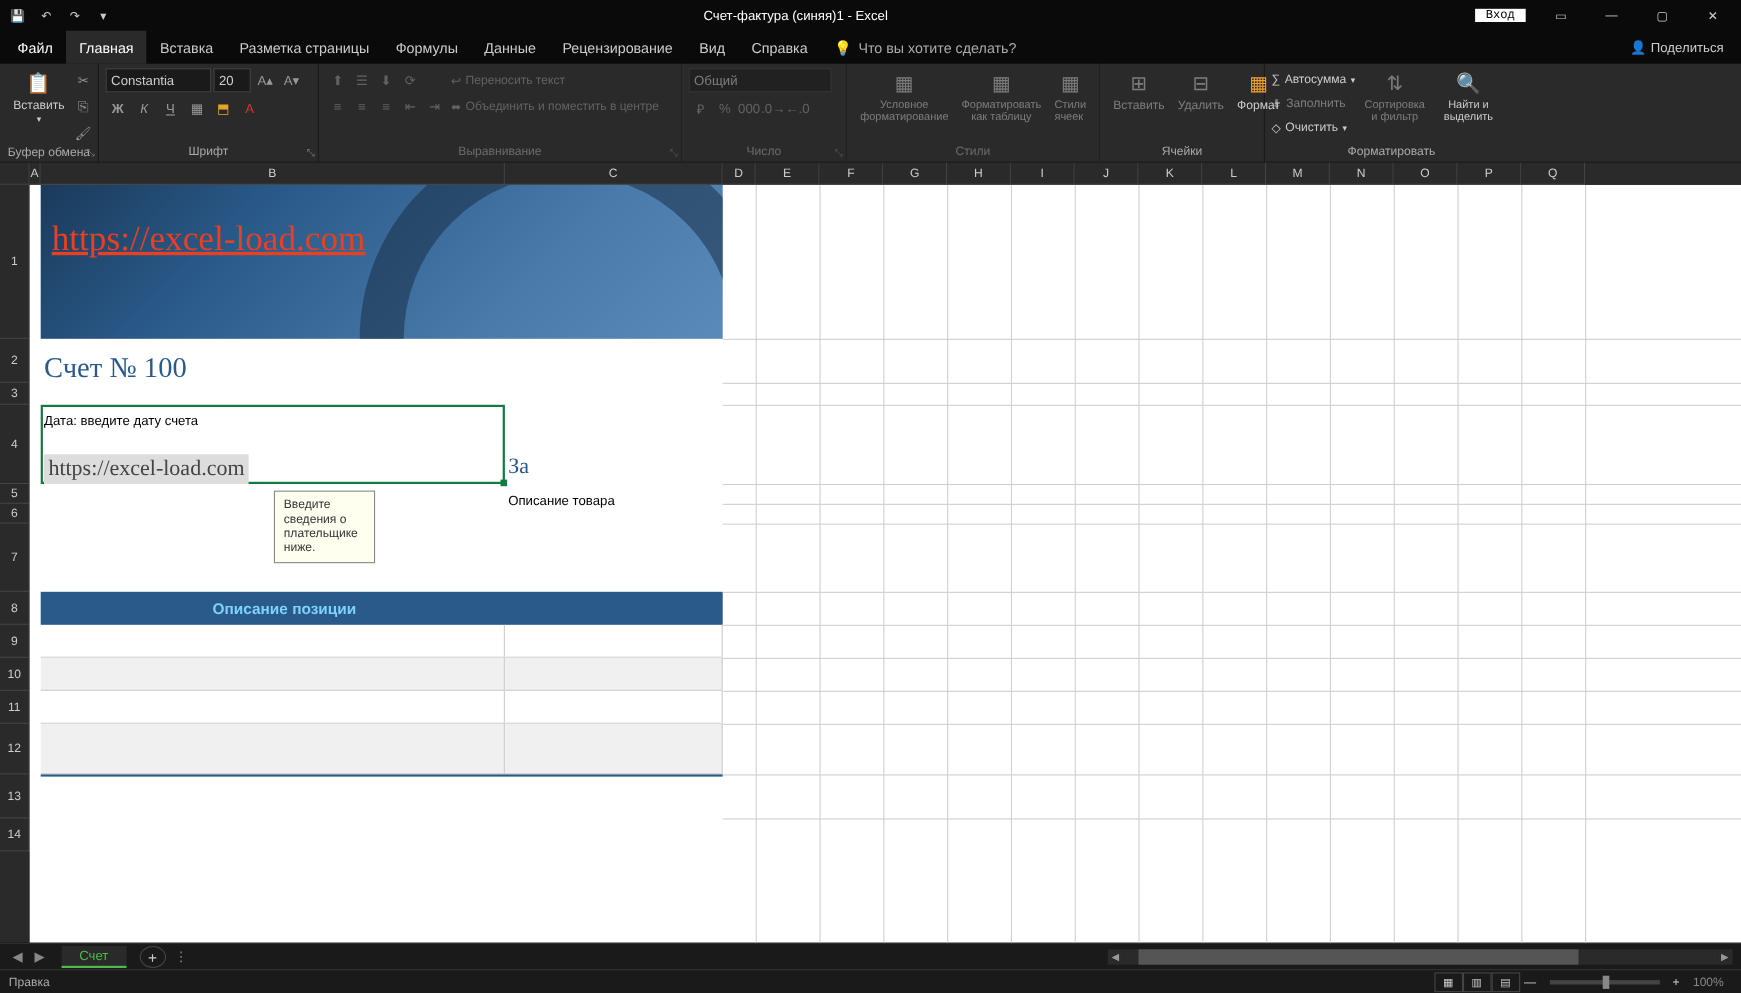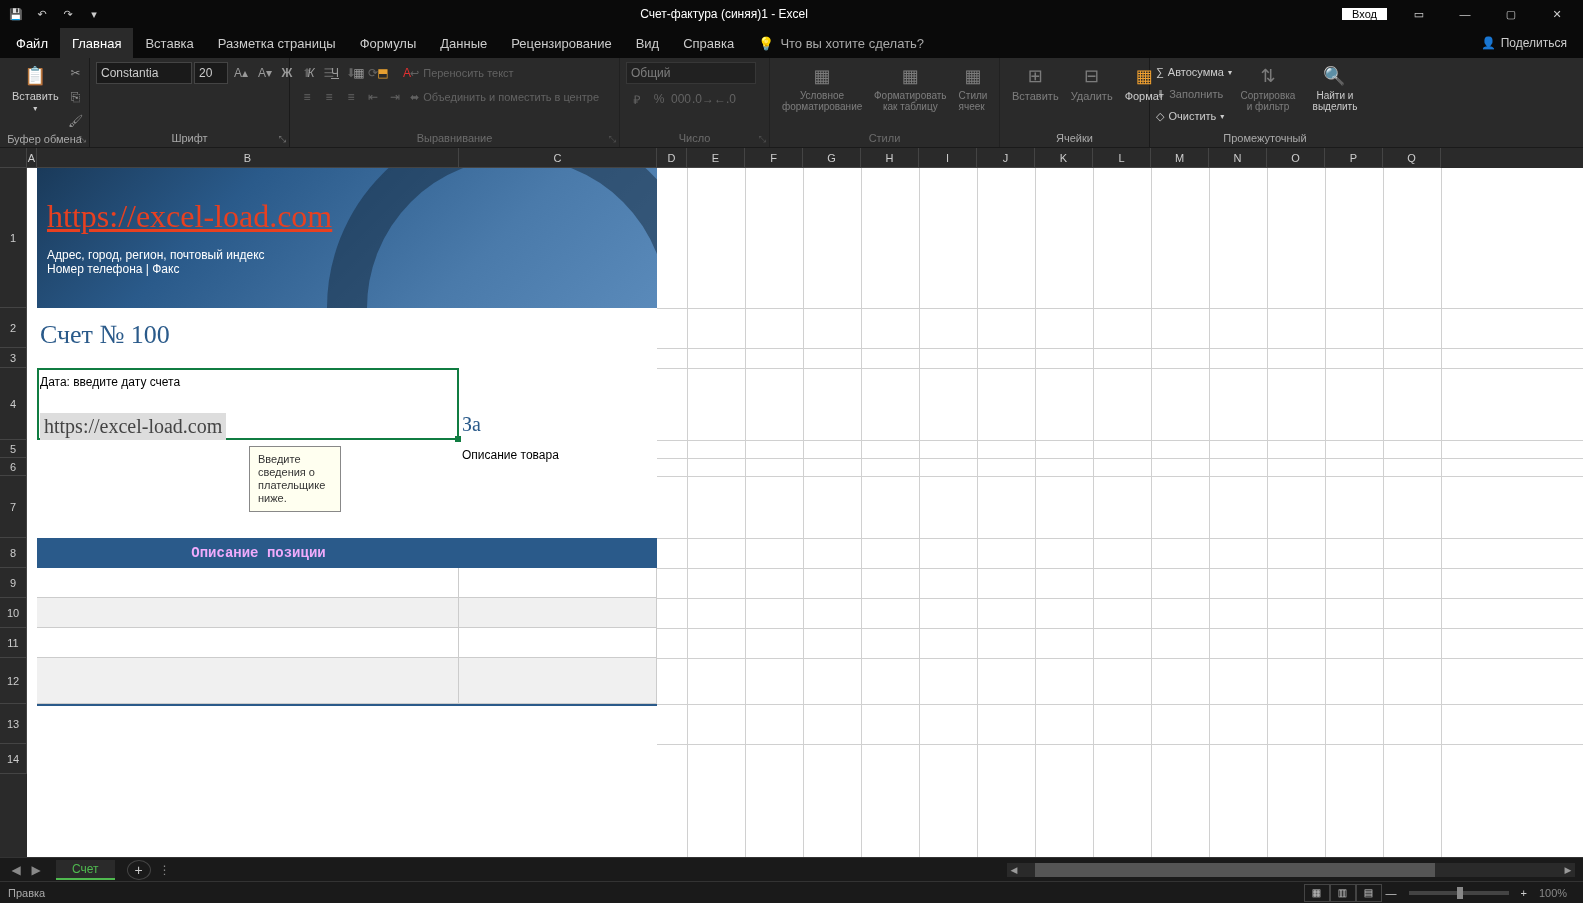--- a/index.html
+++ b/index.html
@@ -5,21 +5,21 @@
 * { margin: 0; padding: 0; box-sizing: border-box; font-family: "Segoe UI", Arial, sans-serif; }
 body { background: #1a1a1a; width: 1583px; height: 903px; overflow: hidden; color: #ccc; font-size: 12px; }
 
 
 .title-bar { height: 28px; background: #0a0a0a; display: flex; align-items: center; padding: 0 4px; }
 .title-bar .qat { display: flex; gap: 2px; align-items: center; }
 .title-bar .qat-btn { width: 24px; height: 24px; display: flex; align-items: center; justify-content: center; color: #ccc; font-size: 11px; }
 .title-spacer { flex: 1; }
 .title-text { color: #fff; font-size: 12px; padding: 0 8px; }
 .title-right { display: flex; align-items: center; gap: 2px; }
-.login-btn { background: #fff; color: #000; padding: 0 10px; font-size: 11px; margin-right: 8px; }
+.login-btn { background: #fff; color: #000; padding: 0 10px; font-size: 11px; margin-right: 8px; font-family: Liberation Mono, monospace; }
 .win-btn { width: 44px; height: 28px; display: flex; align-items: center; justify-content: center; color: #ccc; font-size: 11px; }
 
 
 .tabs { height: 30px; background: #0a0a0a; display: flex; align-items: stretch; padding-left: 4px; }
 .tab { padding: 0 12px; display: flex; align-items: center; color: #ccc; font-size: 13px; cursor: pointer; }
 .tab.file { color: #fff; }
 .tab.active { background: #2a2a2a; color: #fff; }
 .tabs-spacer { flex: 1; }
 .tell-me { display: flex; align-items: center; color: #aaa; gap: 6px; }
 .share { display: flex; align-items: center; color: #ccc; padding: 0 16px; gap: 4px; }
@@ -56,21 +56,21 @@
 .invoice-title { position: absolute; left: 13px; top: 152px; color: #2a5a8a; font-size: 26px; font-family: Liberation Serif, serif; }
 .invoice-date { position: absolute; left: 13px; top: 188px; color: #000; font-size: 12px; margin-top: 19px; }
 .bill-to { position: absolute; left: 13px; top: 245px; color: #444; font-size: 20px; font-family: Georgia, serif; background: #ddd; padding: 2px 4px; }
 .za { position: absolute; left: 435px; top: 245px; color: #2a5a8a; font-size: 20px; font-family: Georgia, serif; }
 .bill-info { position: absolute; left: 13px; top: 280px; color: #000; font-size: 12px; line-height: 18px; }
 .za-desc { position: absolute; left: 435px; top: 280px; color: #000; font-size: 12px; }
 .selected-cell { position: absolute; left: 10px; top: 200px; width: 422px; height: 72px; border: 2px solid #107c41; pointer-events: none; }
 .selected-cell::after { content: ''; position: absolute; right: -4px; bottom: -4px; width: 6px; height: 6px; background: #107c41; }
 .tooltip-box { position: absolute; left: 222px; top: 278px; width: 92px; background: #fffff0; border: 1px solid #888; padding: 6px 8px; font-size: 11px; color: #333; line-height: 13px; z-index: 10; }
 .table-header { position: absolute; left: 10px; top: 370px; width: 620px; height: 30px; background: #2a5a8a; display: flex; }
-.table-header > div { display: flex; align-items: center; justify-content: center; color: #f0abfc; font-size: 14px; font-family: Liberation Mono, monospace; font-weight: bold; padding-left: 21px; }
+.table-header > div { display: flex; align-items: center; justify-content: center; color: #7dd3fc; font-size: 14px; font-family: Liberation Sans, sans-serif; font-weight: bold; padding-left: 21px; }
 .table-rows { position: absolute; left: 10px; top: 400px; width: 620px; }
 .table-row-item { height: 30px; border-bottom: 1px solid #ccc; display: flex; }
 .table-row-item.alt { background: #f0f0f0; }
 .table-row-item > div { border-right: 1px solid #ccc; }
 .table-bottom-border { position: absolute; left: 10px; top: 536px; width: 620px; height: 2px; background: #2a5a8a; }
 .subtotal-row { position: absolute; left: 10px; top: 580px; width: 620px; display: flex; }
 .subtotal-label { width: 422px; text-align: right; padding-right: 10px; font-size: 13px; color: #000; }
 .subtotal-val { width: 198px; text-align: center; border: 1px solid #aaa; padding: 4px; font-size: 13px; color: #000; }
 .white-area-border { position: absolute; left: 630px; top: 0; right: 0; bottom: 0; }
 .white-area-border .gv { position: absolute; top: 0; bottom: 0; width: 1px; background: #d0d0d0; }
@@ -153,21 +153,21 @@
         <div class="btn-small">✂</div>
         <div class="btn-small">⎘</div>
         <div class="btn-small">🖌</div>
       </div>
     </div>
     <div class="ribbon-group-label">Буфер обмена</div>
     <div class="group-caret">⤡</div>
   </div>
 
   <div class="ribbon-group" style="width:200px">
-    <div class="ribbon-group-content" style="flex-direction:row;width:100%">
+    <div class="ribbon-group-content" style="flex-direction:column;width:100%">
       <div class="font-row">
         <input class="font-select" style="width: 96px;" value="Constantia">
         <input class="font-select" style="width: 34px;" value="20">
         <div class="btn-small">A▴</div>
         <div class="btn-small">A▾</div>
       </div>
       <div class="font-row">
         <div class="btn-small">
             <b>Ж</b>
           </div>
@@ -289,21 +289,21 @@
       </div>
       <div class="btn-large disabled">
         <div class="icon">⇅</div>
         <span style="font-size:10px;max-width:60px;text-align:center">Сортировка и фильтр</span>
       </div>
       <div class="btn-large">
         <div class="icon" style="color:#5aa0e0">🔍</div>
         <span style="font-size:10px;max-width:50px;text-align:center">Найти и выделить</span>
       </div>
     </div>
-    <div class="ribbon-group-label">Промежуточный</div>
+    <div class="ribbon-group-label">Форматировать</div>
   </div>
 </div>
 
 <div class="grid-area">
   <div class="col-headers">
     <div class="corner"></div>
     <div class="col-header" style="width:10px">A</div>
     <div class="col-header" style="width:422px">B</div>
     <div class="col-header" style="width:198px">C</div>
     <div class="col-header" style="width:30px">D</div>
@@ -334,24 +334,20 @@
       <div class="row-header" style="height:30px">9</div>
       <div class="row-header" style="height:30px">10</div>
       <div class="row-header" style="height:30px">11</div>
       <div class="row-header" style="height:46px">12</div>
       <div class="row-header" style="height:40px">13</div>
       <div class="row-header" style="height:30px">14</div>
     </div>
     <div class="cells">
       <div class="invoice-header">
         <div class="invoice-url">https://excel-load.com</div>
-        <div class="invoice-addr">
-          <div>Адрес, город, регион, почтовый индекс</div>
-          <div>Номер телефона | Факс</div>
-        </div>
       </div>
       <div class="invoice-title">Счет № 100</div>
       <div class="invoice-date">Дата: введите дату счета</div>
       <div class="selected-cell"></div>
       <div class="bill-to">https://excel-load.com</div>
       <div class="za">За</div>
       <div class="za-desc">Описание товара</div>
       <div class="tooltip-box">Введите сведения о плательщике ниже.</div>
       <div class="table-header">
         <div style="width:422px">Описание позиции</div>

